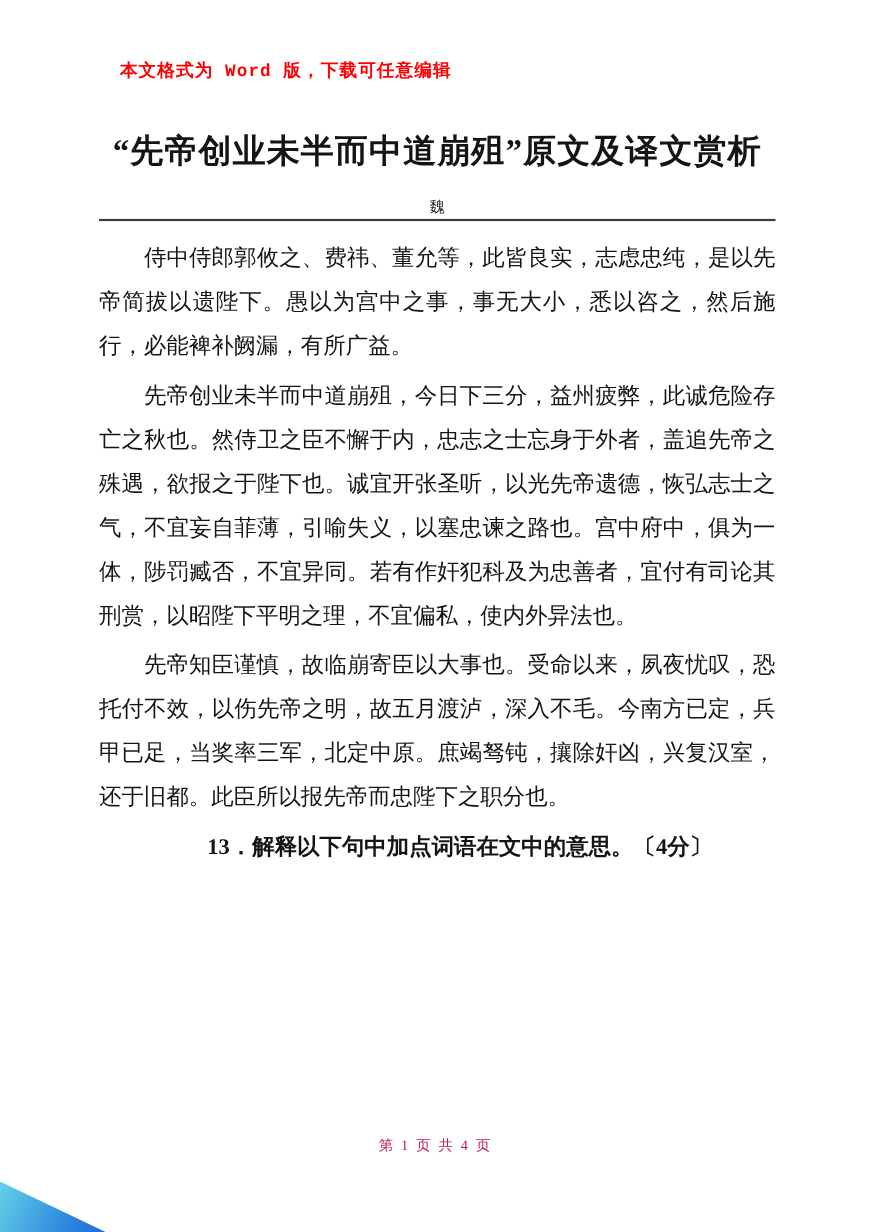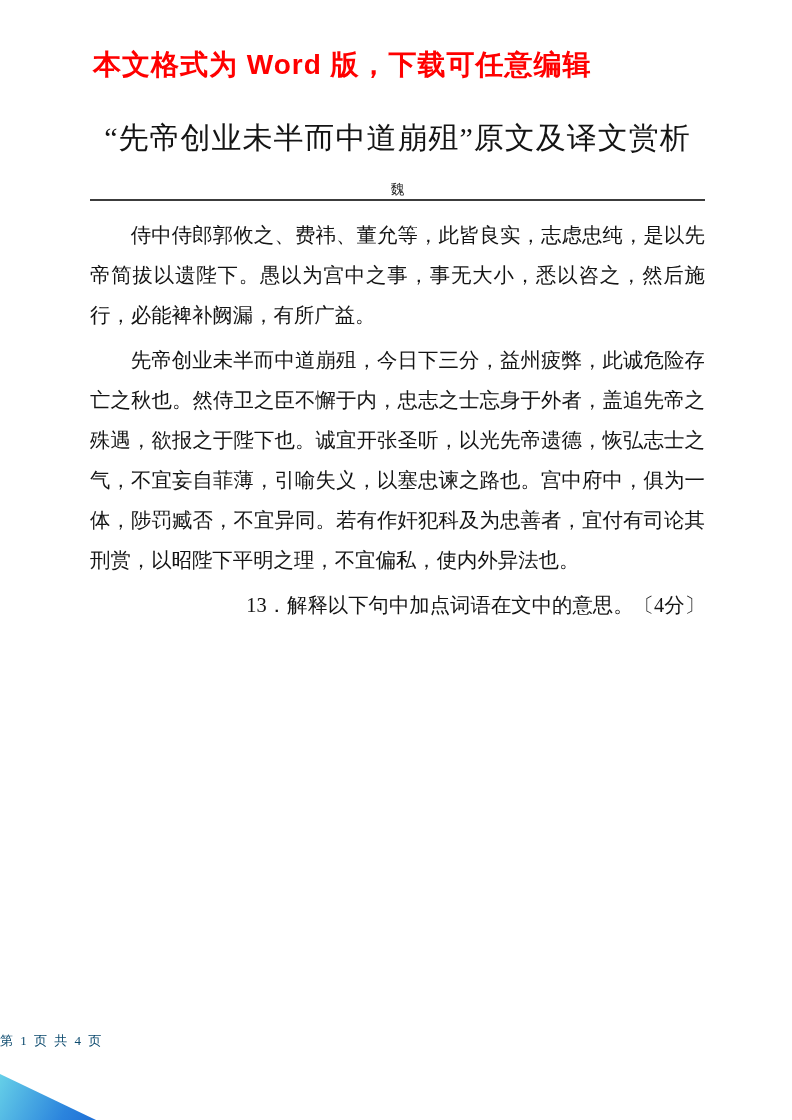--- a/index.html
+++ b/index.html
@@ -12,31 +12,31 @@
     height: 1120px;
     position: relative;
     overflow: hidden;
     font-family: "Liberation Serif", "DejaVu Serif", serif;
     color: #141414;
   }
   .page {
     padding: 50px 87px 0 90px;
   }
   .notice {
-    font-family: Liberation Sans, sans-serif;
+    font-family: Liberation Mono, monospace;
     font-weight: bold;
-    font-size: 28px;
+    font-size: 16px;
     color: #ff0000;
-    margin-left: 3px;
+    margin-left: 19px;
     letter-spacing: 1px;
     line-height: 30px;
   }
   .title {
     font-size: 30px;
-    font-weight: 400;
+    font-weight: 700;
     text-align: center;
     line-height: 60px;
     letter-spacing: 1px;
     margin: 28px 0 0 0;
   }
   .byline {
     text-align: center;
     font-size: 14px;
     line-height: 16px;
     padding-bottom: 1px;
@@ -49,31 +49,32 @@
   }
   .body p {
     font-size: 20.4px;
     line-height: 40px;
     text-align: justify;
     text-indent: 2em;
     margin: 5px 0 0 0;
     word-break: normal;
   }
   .body p.question {
-    text-align: right;
+    text-align: center;
+    font-weight: bold;
   }
   .footer {
     position: absolute;
     left: 0;
     bottom: 70px;
     width: 100%;
-    text-align: left;
+    text-align: center;
     font-size: 13px;
     letter-spacing: 2px;
-    color: #0c4a6e;
+    color: #be185d;
   }
   .corner {
     position: absolute;
     left: 0;
     bottom: 0;
     width: 96px;
     height: 46px;
     background: linear-gradient(115deg, #66d0e8 0%, #2b84dd 70%, #1f6fd6 100%);
     clip-path: polygon(0 0, 0 100%, 100% 100%);
   }
@@ -84,19 +85,20 @@
 <div class="page">
   <div class="notice">本文格式为 Word 版，下载可任意编辑</div>
 
   <h1 class="title">“先帝创业未半而中道崩殂”原文及译文赏析</h1>
 
   <div class="byline">魏</div>
 
   <div class="body">
     <p>侍中侍郎郭攸之、费祎、董允等，此皆良实，志虑忠纯，是以先帝简拔以遗陛下。愚以为宫中之事，事无大小，悉以咨之，然后施行，必能裨补阙漏，有所广益。</p>
     <p>先帝创业未半而中道崩殂，今日下三分，益州疲弊，此诚危险存亡之秋也。然侍卫之臣不懈于内，忠志之士忘身于外者，盖追先帝之殊遇，欲报之于陛下也。诚宜开张圣听，以光先帝遗德，恢弘志士之气，不宜妄自菲薄，引喻失义，以塞忠谏之路也。宫中府中，俱为一体，陟罚臧否，不宜异同。若有作奸犯科及为忠善者，宜付有司论其刑赏，以昭陛下平明之理，不宜偏私，使内外异法也。</p>
+    <p>先帝知臣谨慎，故临崩寄臣以大事也。受命以来，夙夜忧叹，恐托付不效，以伤先帝之明，故五月渡泸，深入不毛。今南方已定，兵甲已足，当奖率三军，北定中原。庶竭驽钝，攘除奸凶，兴复汉室，还于旧都。此臣所以报先帝而忠陛下之职分也。</p>
     <p class="question">13．解释以下句中加点词语在文中的意思。〔4分〕</p>
   </div>
 </div>
 
 <div class="footer">第 1 页 共 4 页</div>
 
 <div class="corner"></div>
 
 </body></html>

